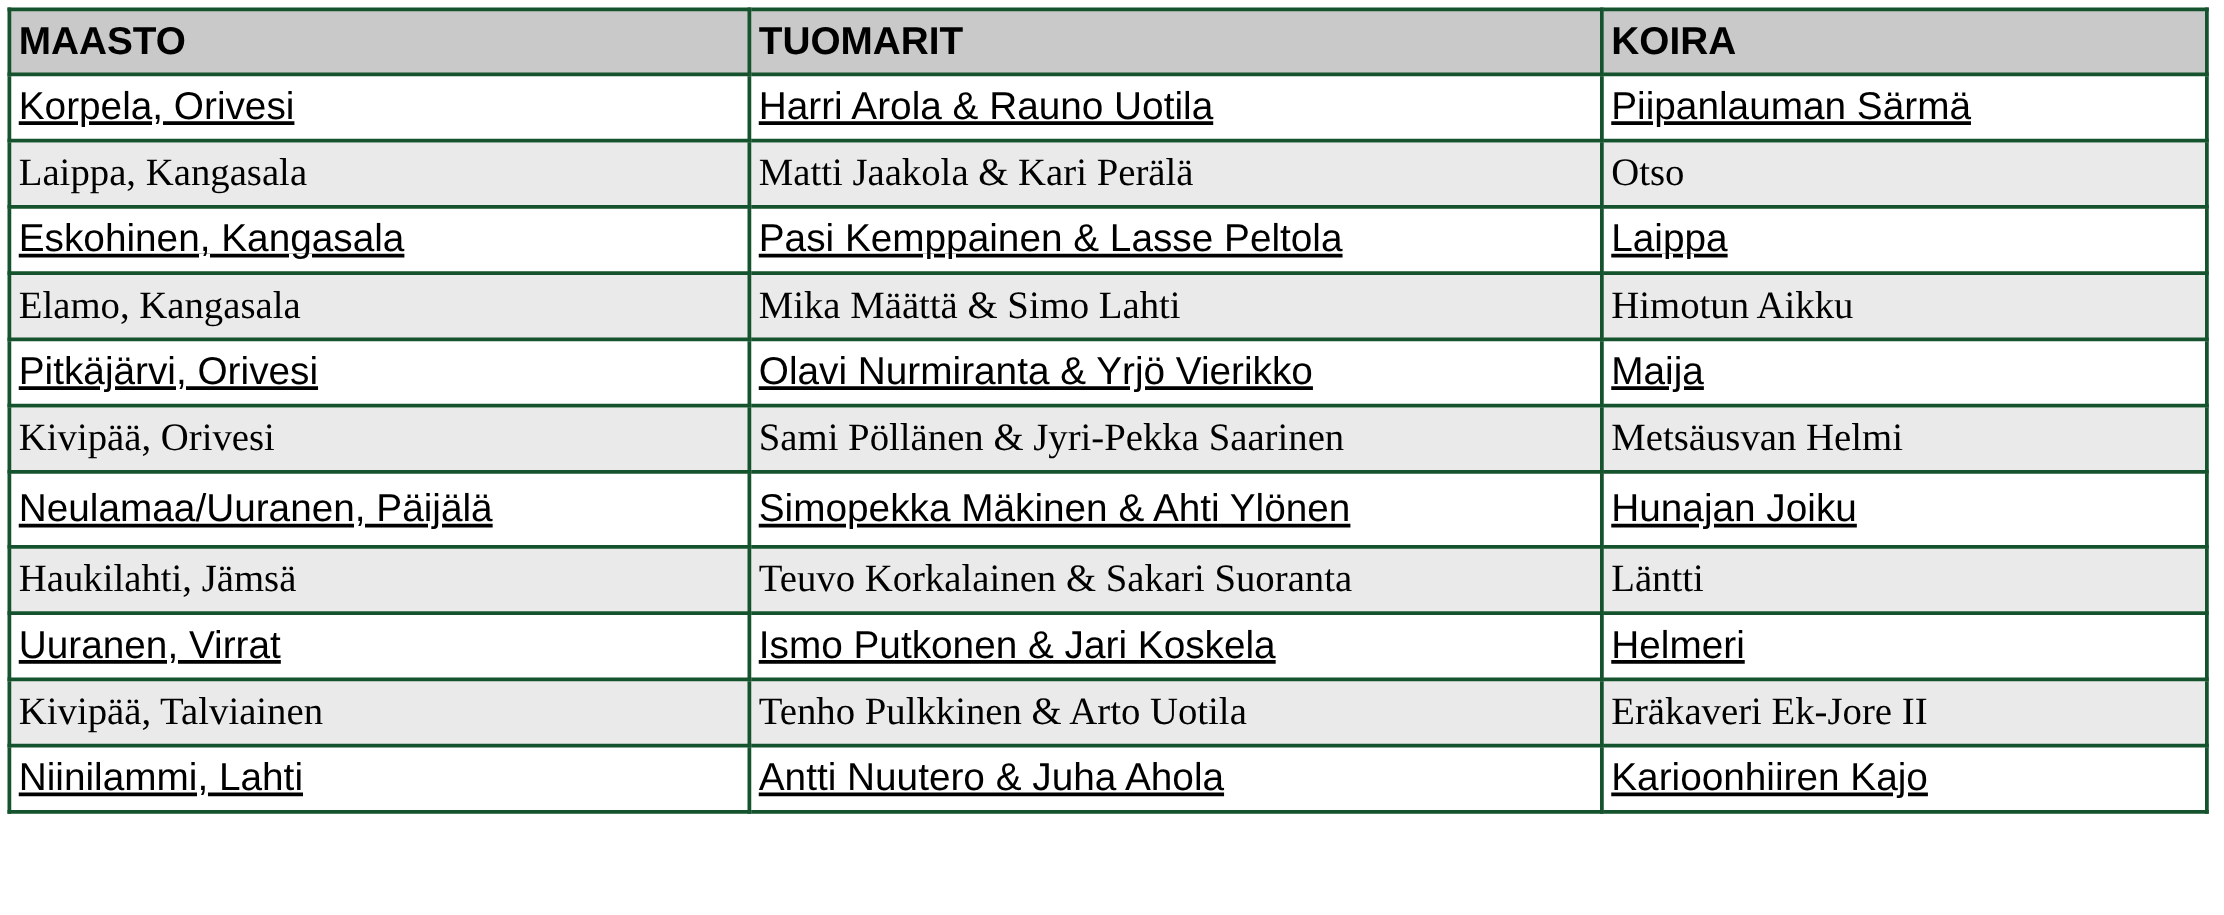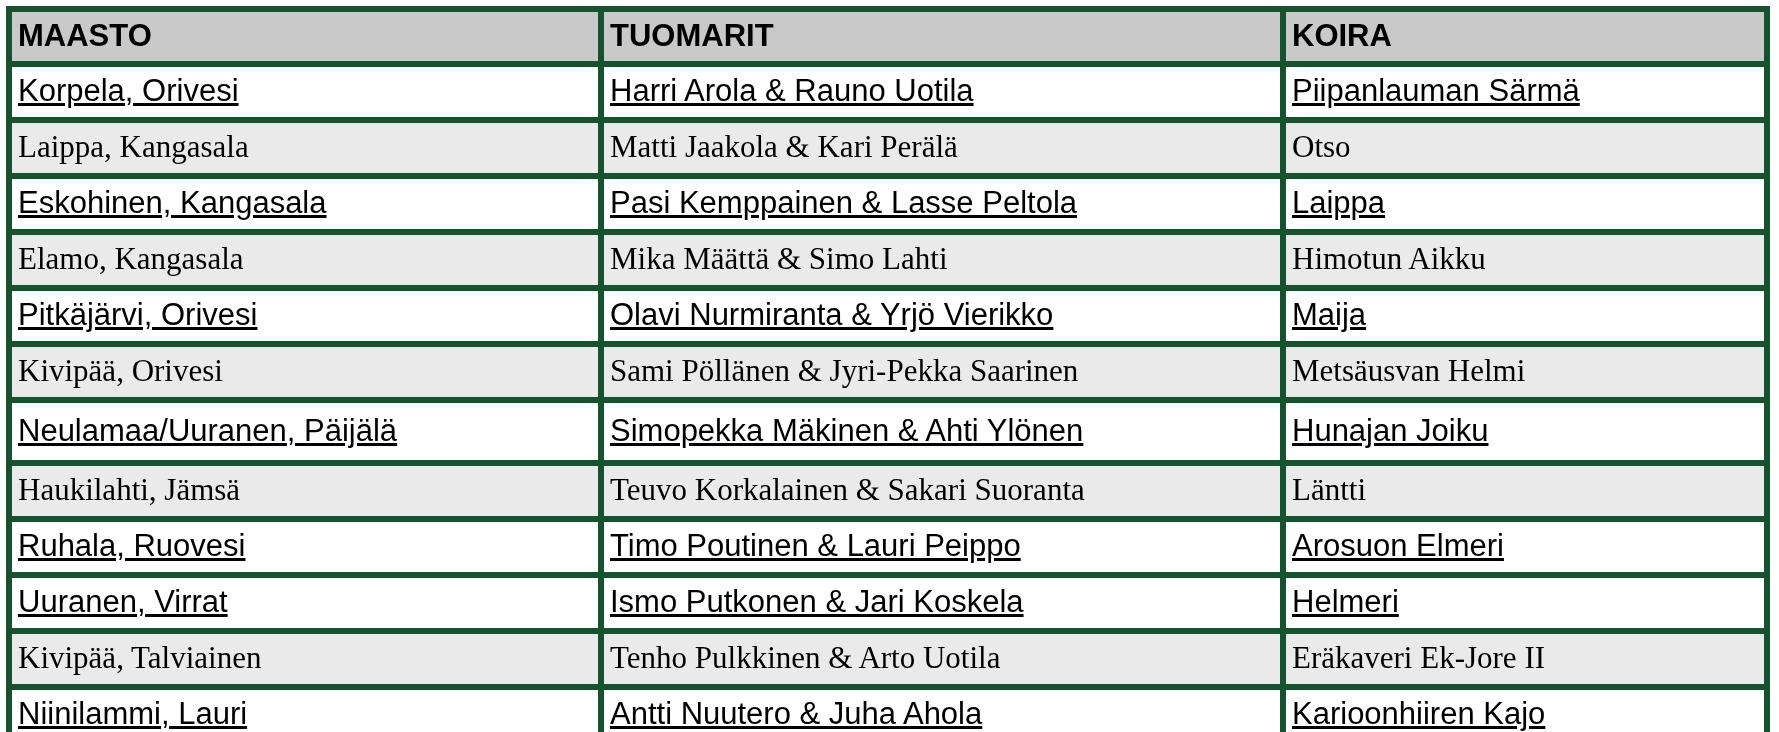--- a/index.html
+++ b/index.html
@@ -26,21 +26,21 @@
     width: 1758px;
     background: #ffffff;
     border: 3px solid #000000;
   }
   table.grid col.c0 { width: 592px; }
   table.grid col.c1 { width: 682px; }
   table.grid col.c2 { width: 484px; }
 
   table.grid th,
   table.grid td {
-    border: 6px solid #14532d;
+    border: 3px solid #14532d;
     padding: 2px 16px 3px 6px;
     font-size: 31px;
     line-height: 1.30;
     text-align: left;
     vertical-align: middle;
     white-space: nowrap;
     overflow: hidden;
     color: #000000;
     height: 45px;
   }
@@ -114,34 +114,29 @@
         <td>Neulamaa/Uuranen, Päijälä</td>
         <td>Simopekka Mäkinen &amp; Ahti Ylönen</td>
         <td>Hunajan Joiku</td>
       </tr>
       <tr class="alt">
         <td>Haukilahti, Jämsä</td>
         <td>Teuvo Korkalainen &amp; Sakari Suoranta</td>
         <td>Läntti</td>
       </tr>
       <tr class="plain">
-        <td>Ruhala, Ruovesi</td>
-        <td>Timo Poutinen &amp; Lauri Peippo</td>
-        <td>Arosuon Elmeri</td>
-      </tr>
-      <tr class="plain">
         <td>Uuranen, Virrat</td>
         <td>Ismo Putkonen &amp; Jari Koskela</td>
         <td>Helmeri</td>
       </tr>
       <tr class="alt">
         <td>Kivipää, Talviainen</td>
         <td>Tenho Pulkkinen &amp; Arto Uotila</td>
         <td>Eräkaveri Ek-Jore II</td>
       </tr>
       <tr class="plain">
-        <td>Niinilammi, Lauri</td>
+        <td>Niinilammi, Lahti</td>
         <td>Antti Nuutero &amp; Juha Ahola</td>
         <td>Karioonhiiren Kajo</td>
       </tr>
     </tbody>
   </table>
 </div>
 
 </body></html>

